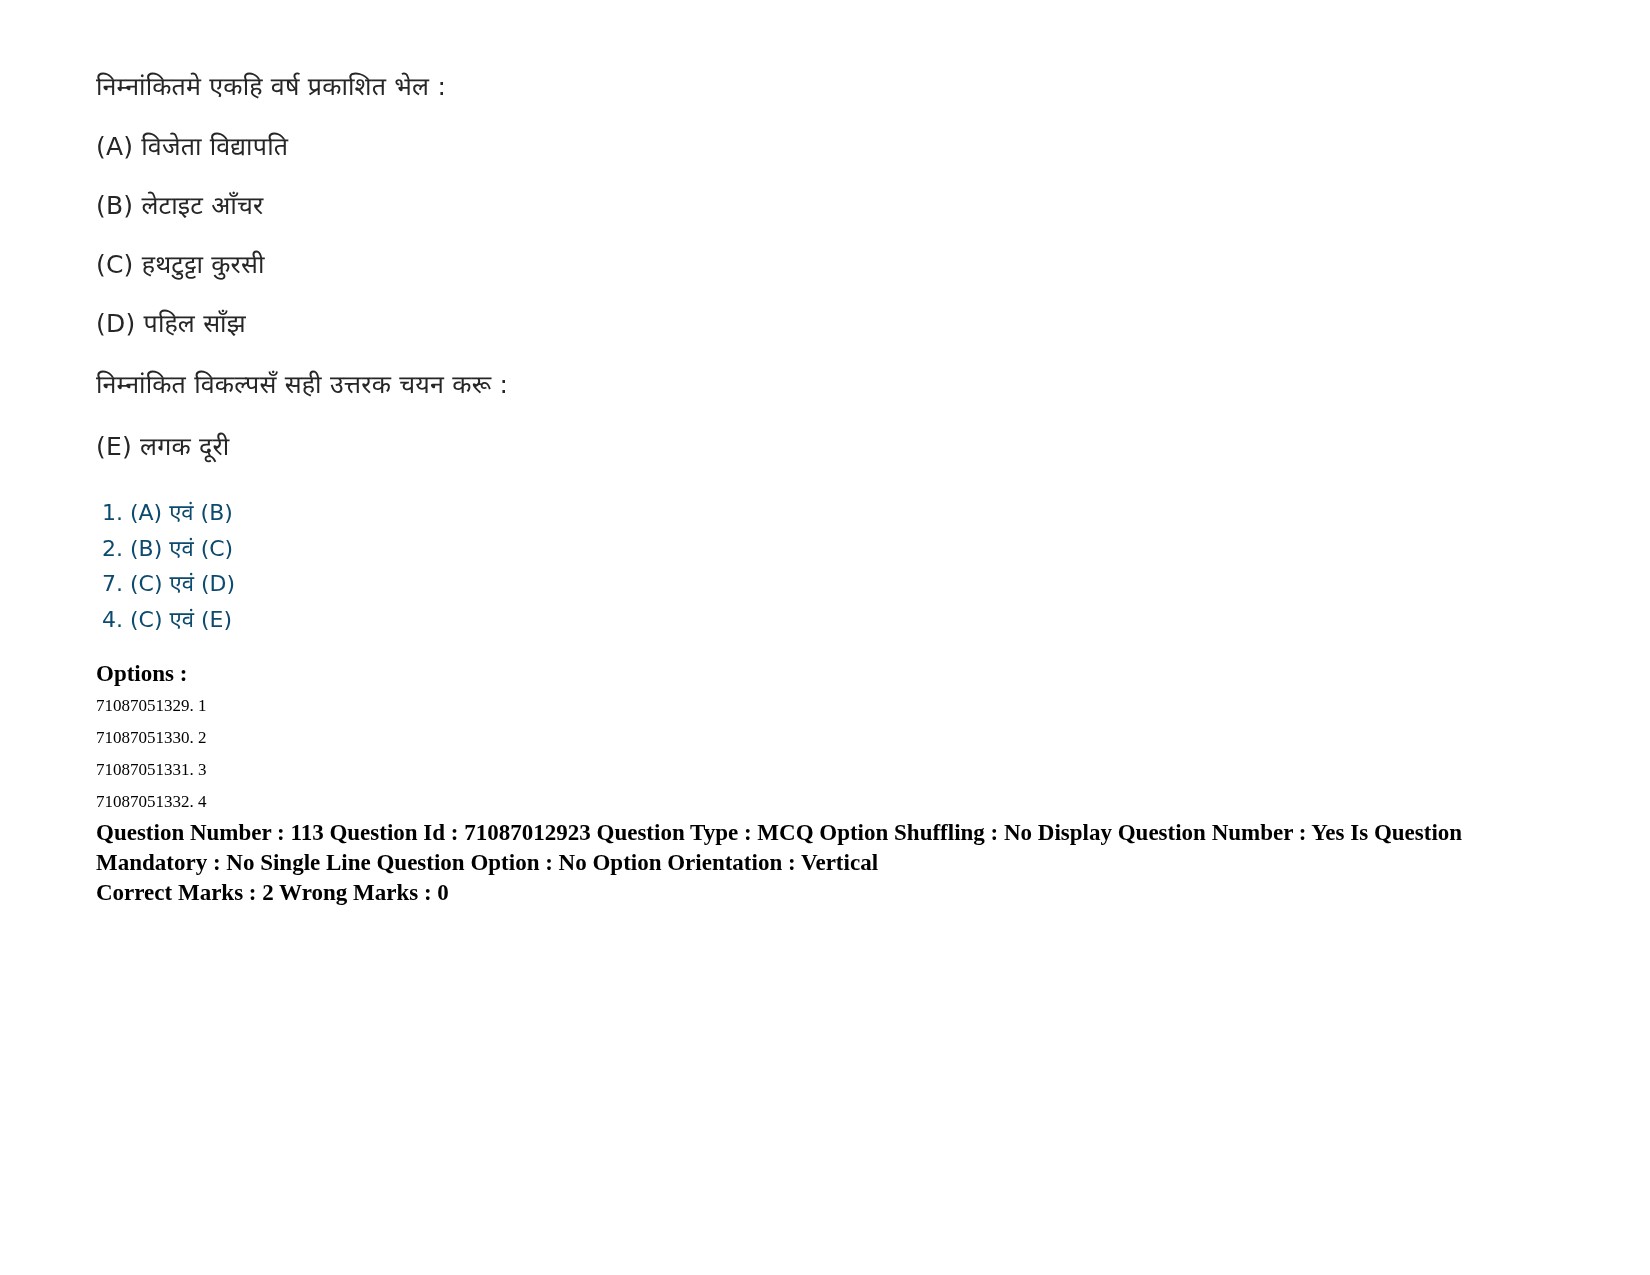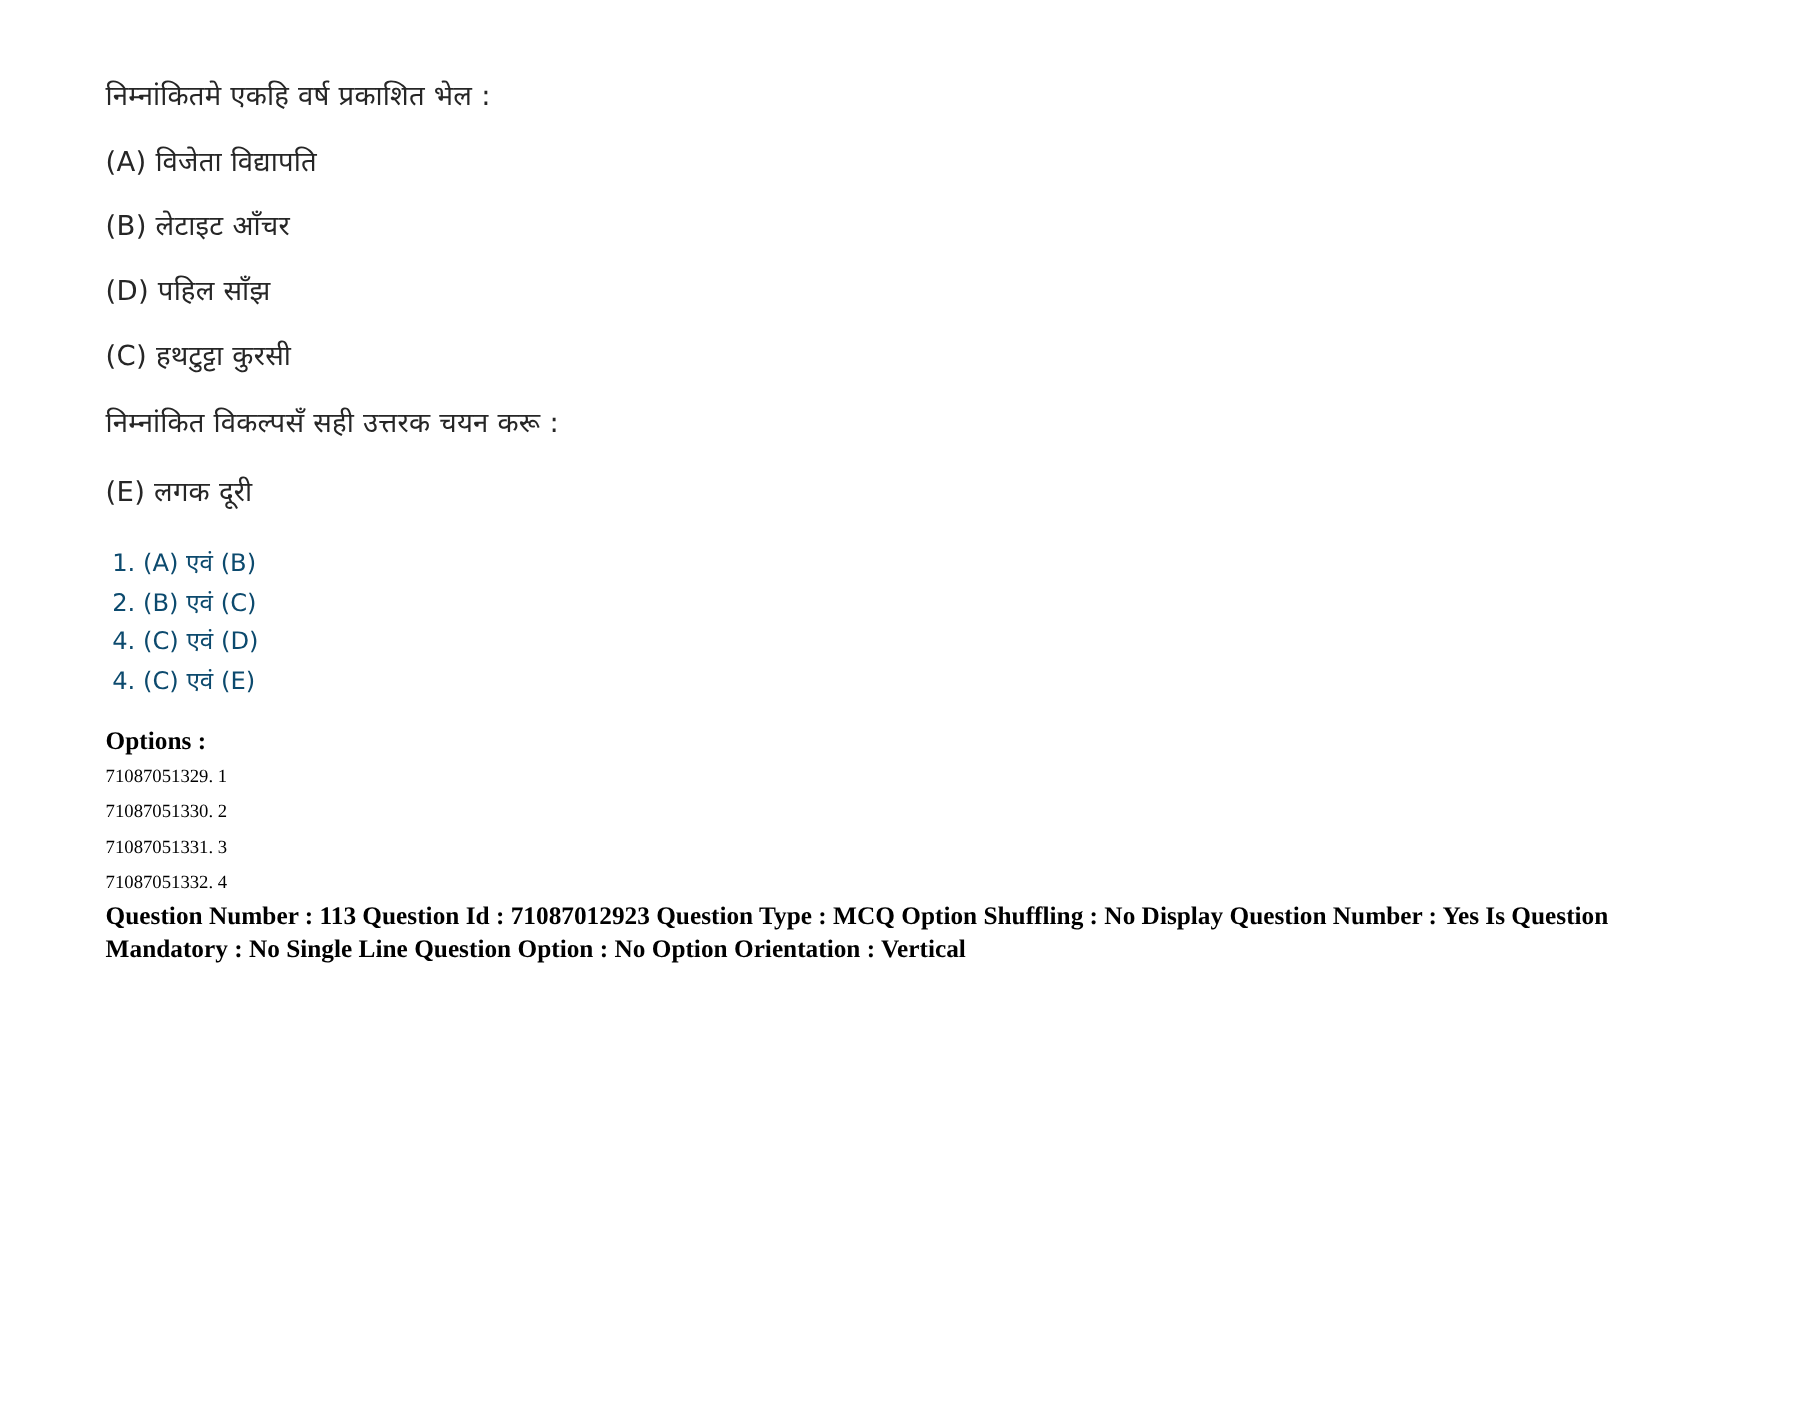--- a/index.html
+++ b/index.html
@@ -99,38 +99,39 @@
 </style>
 </head>
 <body>
 
 <div class="page">
 
   <div class="deva stem">निम्नांकितमे एकहि वर्ष प्रकाशित भेल :</div>
 
   <div class="deva opt-line">(A) विजेता विद्यापति</div>
   <div class="deva opt-line">(B) लेटाइट आँचर</div>
+  <div class="deva opt-line">(C) हथटुट्टा कुरसी</div>
   <div class="deva opt-line">(D) पहिल साँझ</div>
-  <div class="deva opt-line">(C) हथटुट्टा कुरसी</div>
   <div class="deva instruction">निम्नांकित विकल्पसँ सही उत्तरक चयन करू :</div>
 
   <div class="deva opt-line">(E) लगक दूरी</div>
 
   <div class="choice-list">
     <div class="choice-row">1. (A) एवं (B)</div>
     <div class="choice-row">2. (B) एवं (C)</div>
-    <div class="choice-row">4. (C) एवं (D)</div>
+    <div class="choice-row">7. (C) एवं (D)</div>
     <div class="choice-row">4. (C) एवं (E)</div>
   </div>
 
   <div class="options-block">
     <div class="options-heading">Options :</div>
     <div class="option-id-row">71087051329. 1</div>
     <div class="option-id-row">71087051330. 2</div>
     <div class="option-id-row">71087051331. 3</div>
     <div class="option-id-row">71087051332. 4</div>
   </div>
 
   <div class="meta-block">
     <p class="meta-line meta-para">Question Number : 113 Question Id : 71087012923 Question Type : MCQ Option Shuffling : No Display Question Number : Yes Is Question Mandatory : No Single Line Question Option : No Option Orientation : Vertical</p>
+    <p class="meta-line meta-para">Correct Marks : 2 Wrong Marks : 0</p>
   </div>
 
 </div>
 
 </body></html>

